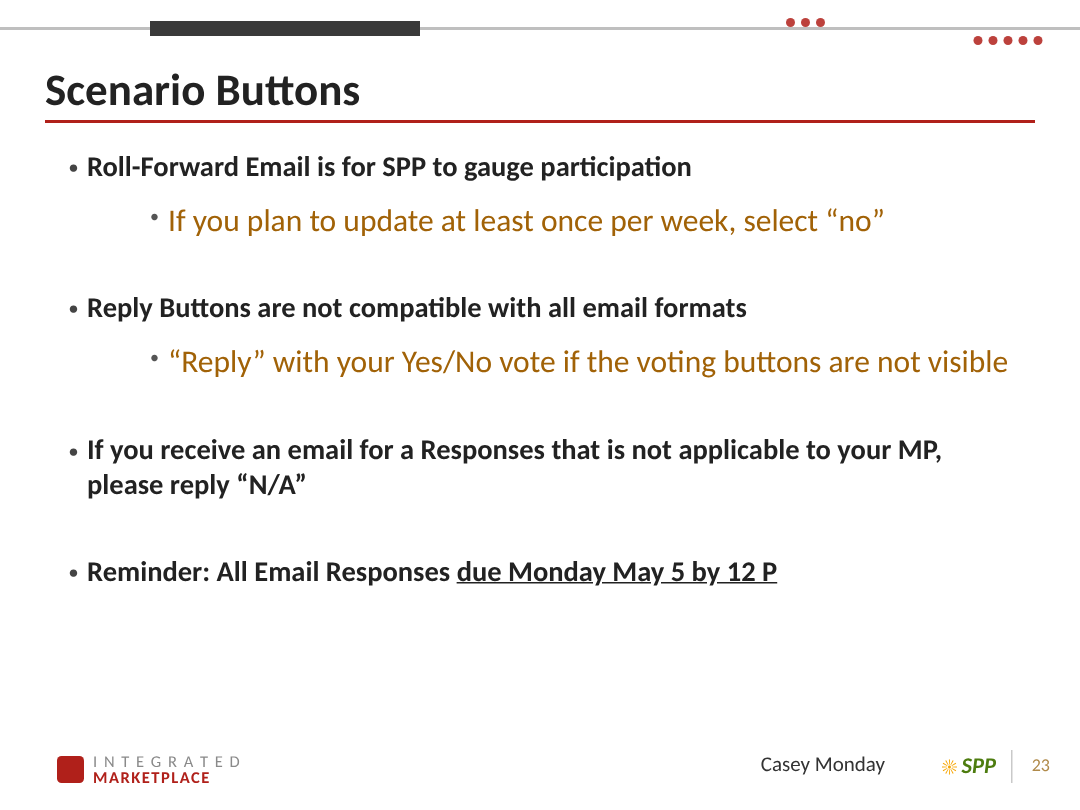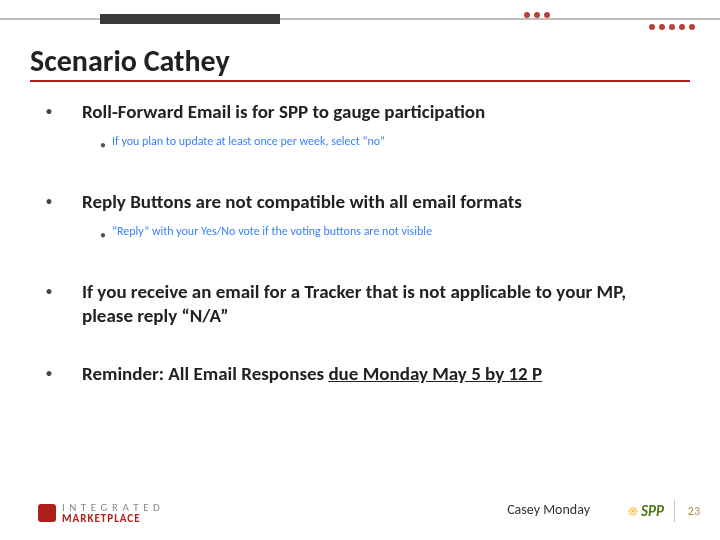--- a/index.html
+++ b/index.html
@@ -15,24 +15,24 @@
   .circle-row.small .c { width: 6px; height: 6px; }
   .cr1 { right: 170px; }
   .cr2 { right: 25px; top: 24px; }
 
   .title { position: absolute; top: 42px; left: 30px; font-size: 30px; font-weight: 700; color: #222; }
   .title-underline { position: absolute; top: 80px; left: 30px; width: 660px; height: 2px; background: #b0201a; }
 
   .content { position: absolute; top: 94px; left: 0; right: 0; bottom: 60px; padding: 0 40px; }
   .b1 { display: flex; align-items: flex-start; margin-top: 6px; }
   .b1 .dot { width: 18px; text-align: center; color: #444; font-size: 14px; line-height: 24px; }
-  .b1 .txt { flex: 1; font-size: 19px; font-weight: 700; color: #222; line-height: 1.25; margin-left: 24px; }
+  .b1 .txt { flex: 1; font-size: 19px; font-weight: 700; color: #222; line-height: 1.25; }
   .b2 { display: flex; align-items: flex-start; margin: 10px 0 0 54px; }
   .b2 .dot { width: 18px; text-align: center; color: #555; font-size: 12px; line-height: 22px; }
-  .b2 .txt { flex: 1; font-size: 12px; color: #3b82f6; line-height: 1.25; }
+  .b2 .txt { flex: 1; font-size: 21px; color: #a16207; line-height: 1.25; }
   .gap { height: 28px; }
   .underline { text-decoration: underline; }
 
   
   .footer { position: absolute; left: 0; right: 0; bottom: 12px; height: 36px; }
   .logo-left { position: absolute; left: 38px; bottom: 4px; display: flex; align-items: center; gap: 6px; }
   .logo-left .gear { width: 18px; height: 18px; background: #b0201a; border-radius: 3px; position: relative; }
   .logo-left .ltxt { font-size: 11px; letter-spacing: 1px; color: #8a8a8a; line-height: 1; }
   .logo-left .ltxt .l2 { color: #b0201a; font-weight: 700; }
 
@@ -58,21 +58,21 @@
     </div>
     <div class="circle-row small cr2">
       <span class="c"></span>
         <span class="c"></span>
         <span class="c"></span>
         <span class="c"></span>
         <span class="c"></span>
     </div>
   </div>
 
-  <div class="title">Scenario Cathey</div>
+  <div class="title">Scenario Buttons</div>
   <div class="title-underline"></div>
 
   <div class="content">
 
     <div class="b1">
       <div class="dot">•</div>
       <div class="txt">Roll-Forward Email is for SPP to gauge participation</div>
     </div>
     <div class="b2">
       <div class="dot">•</div>
@@ -87,21 +87,21 @@
     </div>
     <div class="b2">
       <div class="dot">•</div>
       <div class="txt">“Reply” with your Yes/No vote if the voting buttons are not visible</div>
     </div>
 
     <div class="gap"></div>
 
     <div class="b1">
       <div class="dot">•</div>
-      <div class="txt">If you receive an email for a Tracker that is not applicable to your MP, please reply “N/A”</div>
+      <div class="txt">If you receive an email for a Responses that is not applicable to your MP, please reply “N/A”</div>
     </div>
 
     <div class="gap"></div>
 
     <div class="b1">
       <div class="dot">•</div>
       <div class="txt">
         <span>Reminder: All Email Responses </span><span class="underline">due Monday May 5 by 12 P</span>
       </div>
     </div>

